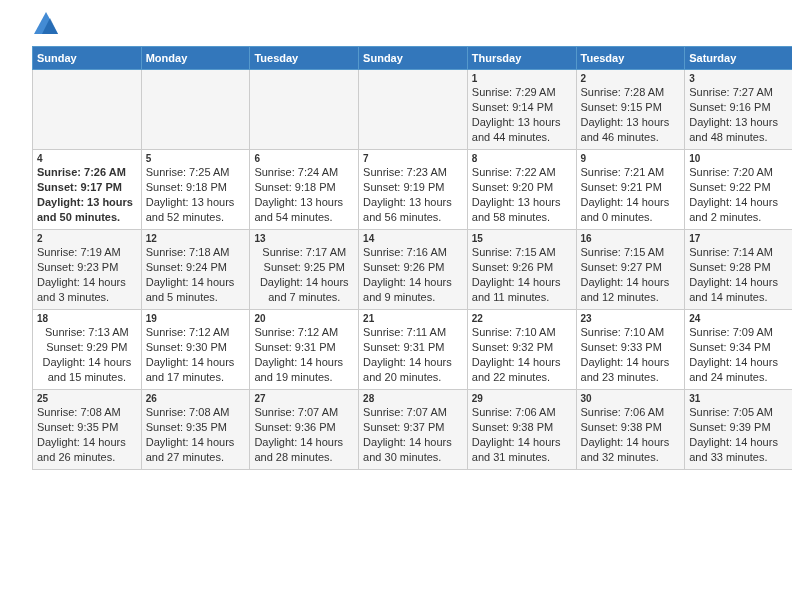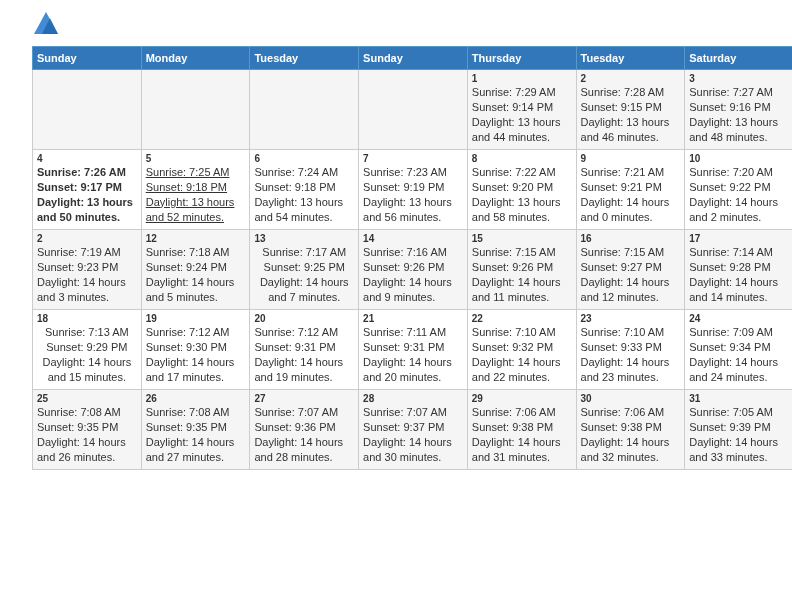--- a/index.html
+++ b/index.html
@@ -166,21 +166,21 @@
         <tr>
           <td>
             <span class="day-num">4</span>
             <div class="day-info" style="white-space: pre-line; font-weight: bold;">Sunrise: 7:26 AM
 Sunset: 9:17 PM
 Daylight: 13 hours
 and 50 minutes.</div>
           </td>
           <td>
             <span class="day-num">5</span>
-            <div class="day-info" style="white-space: pre-line; text-decoration: underline;">Sunrise: 7:25 AM
+            <div class="day-info" style="white-space: pre-line;">Sunrise: 7:25 AM
 Sunset: 9:18 PM
 Daylight: 13 hours
 and 52 minutes.</div>
           </td>
           <td>
             <span class="day-num">6</span>
             <div class="day-info" style="white-space: pre-line;">Sunrise: 7:24 AM
 Sunset: 9:18 PM
 Daylight: 13 hours
 and 54 minutes.</div>

